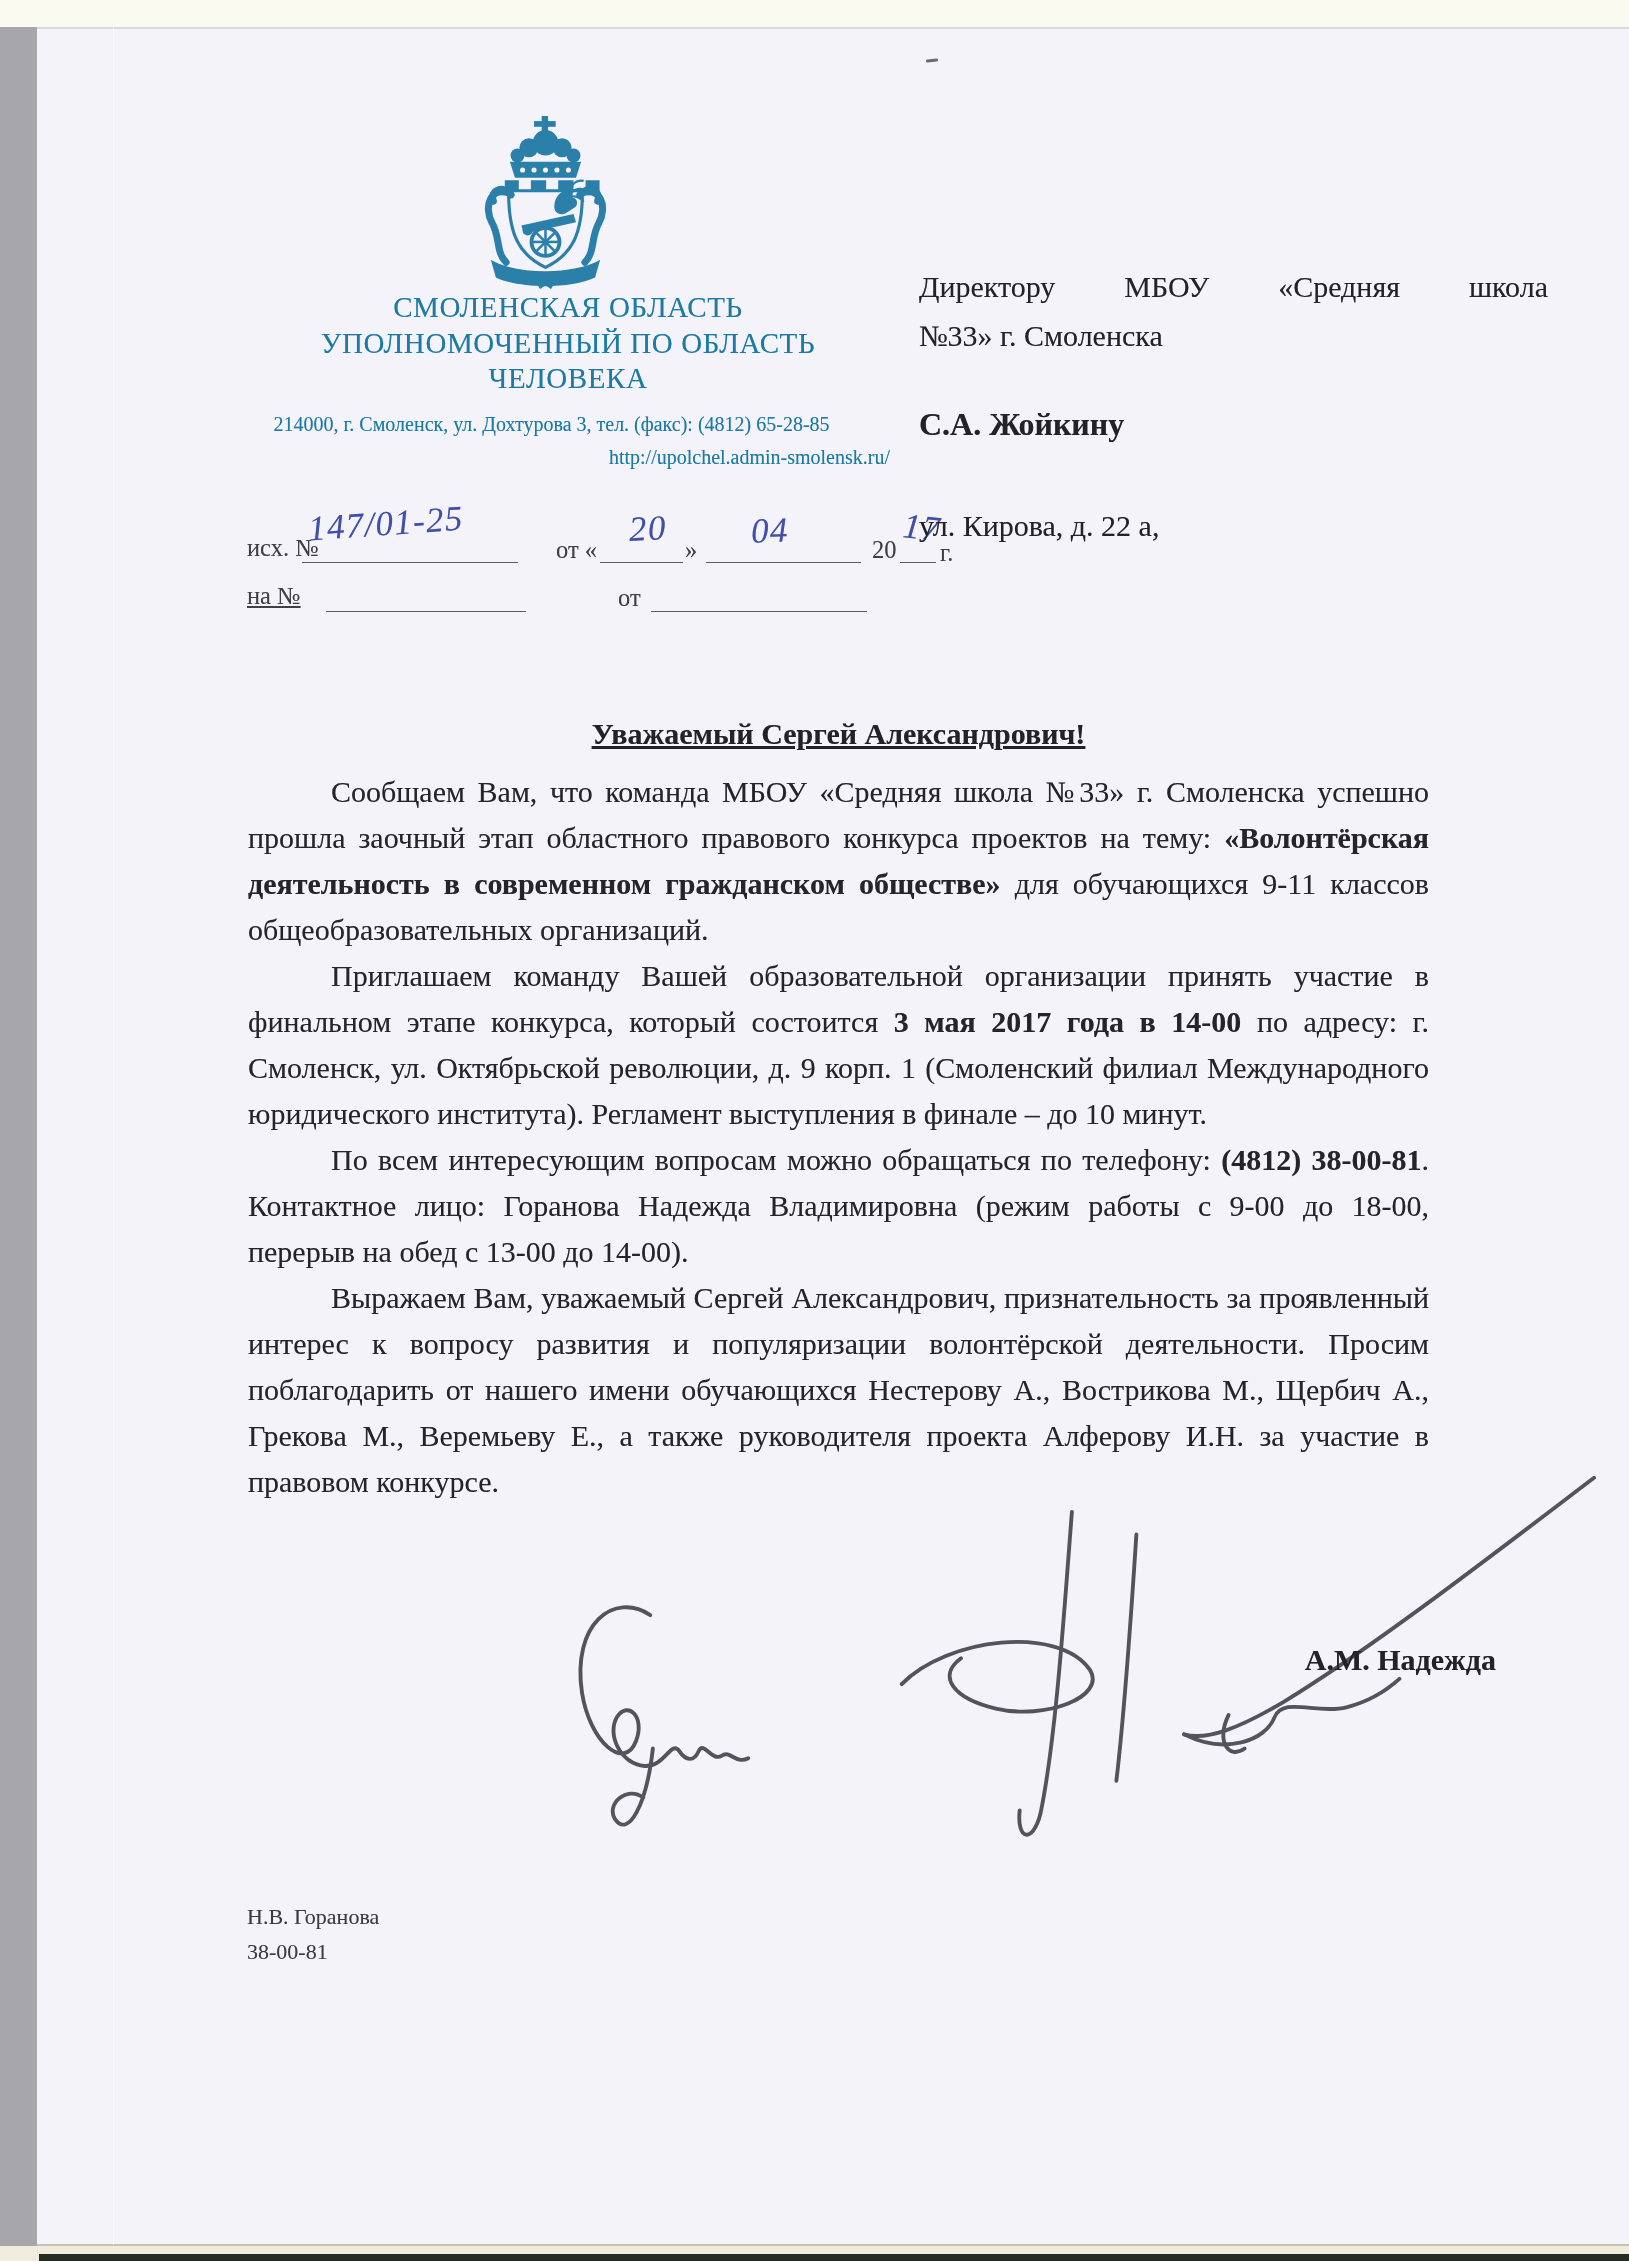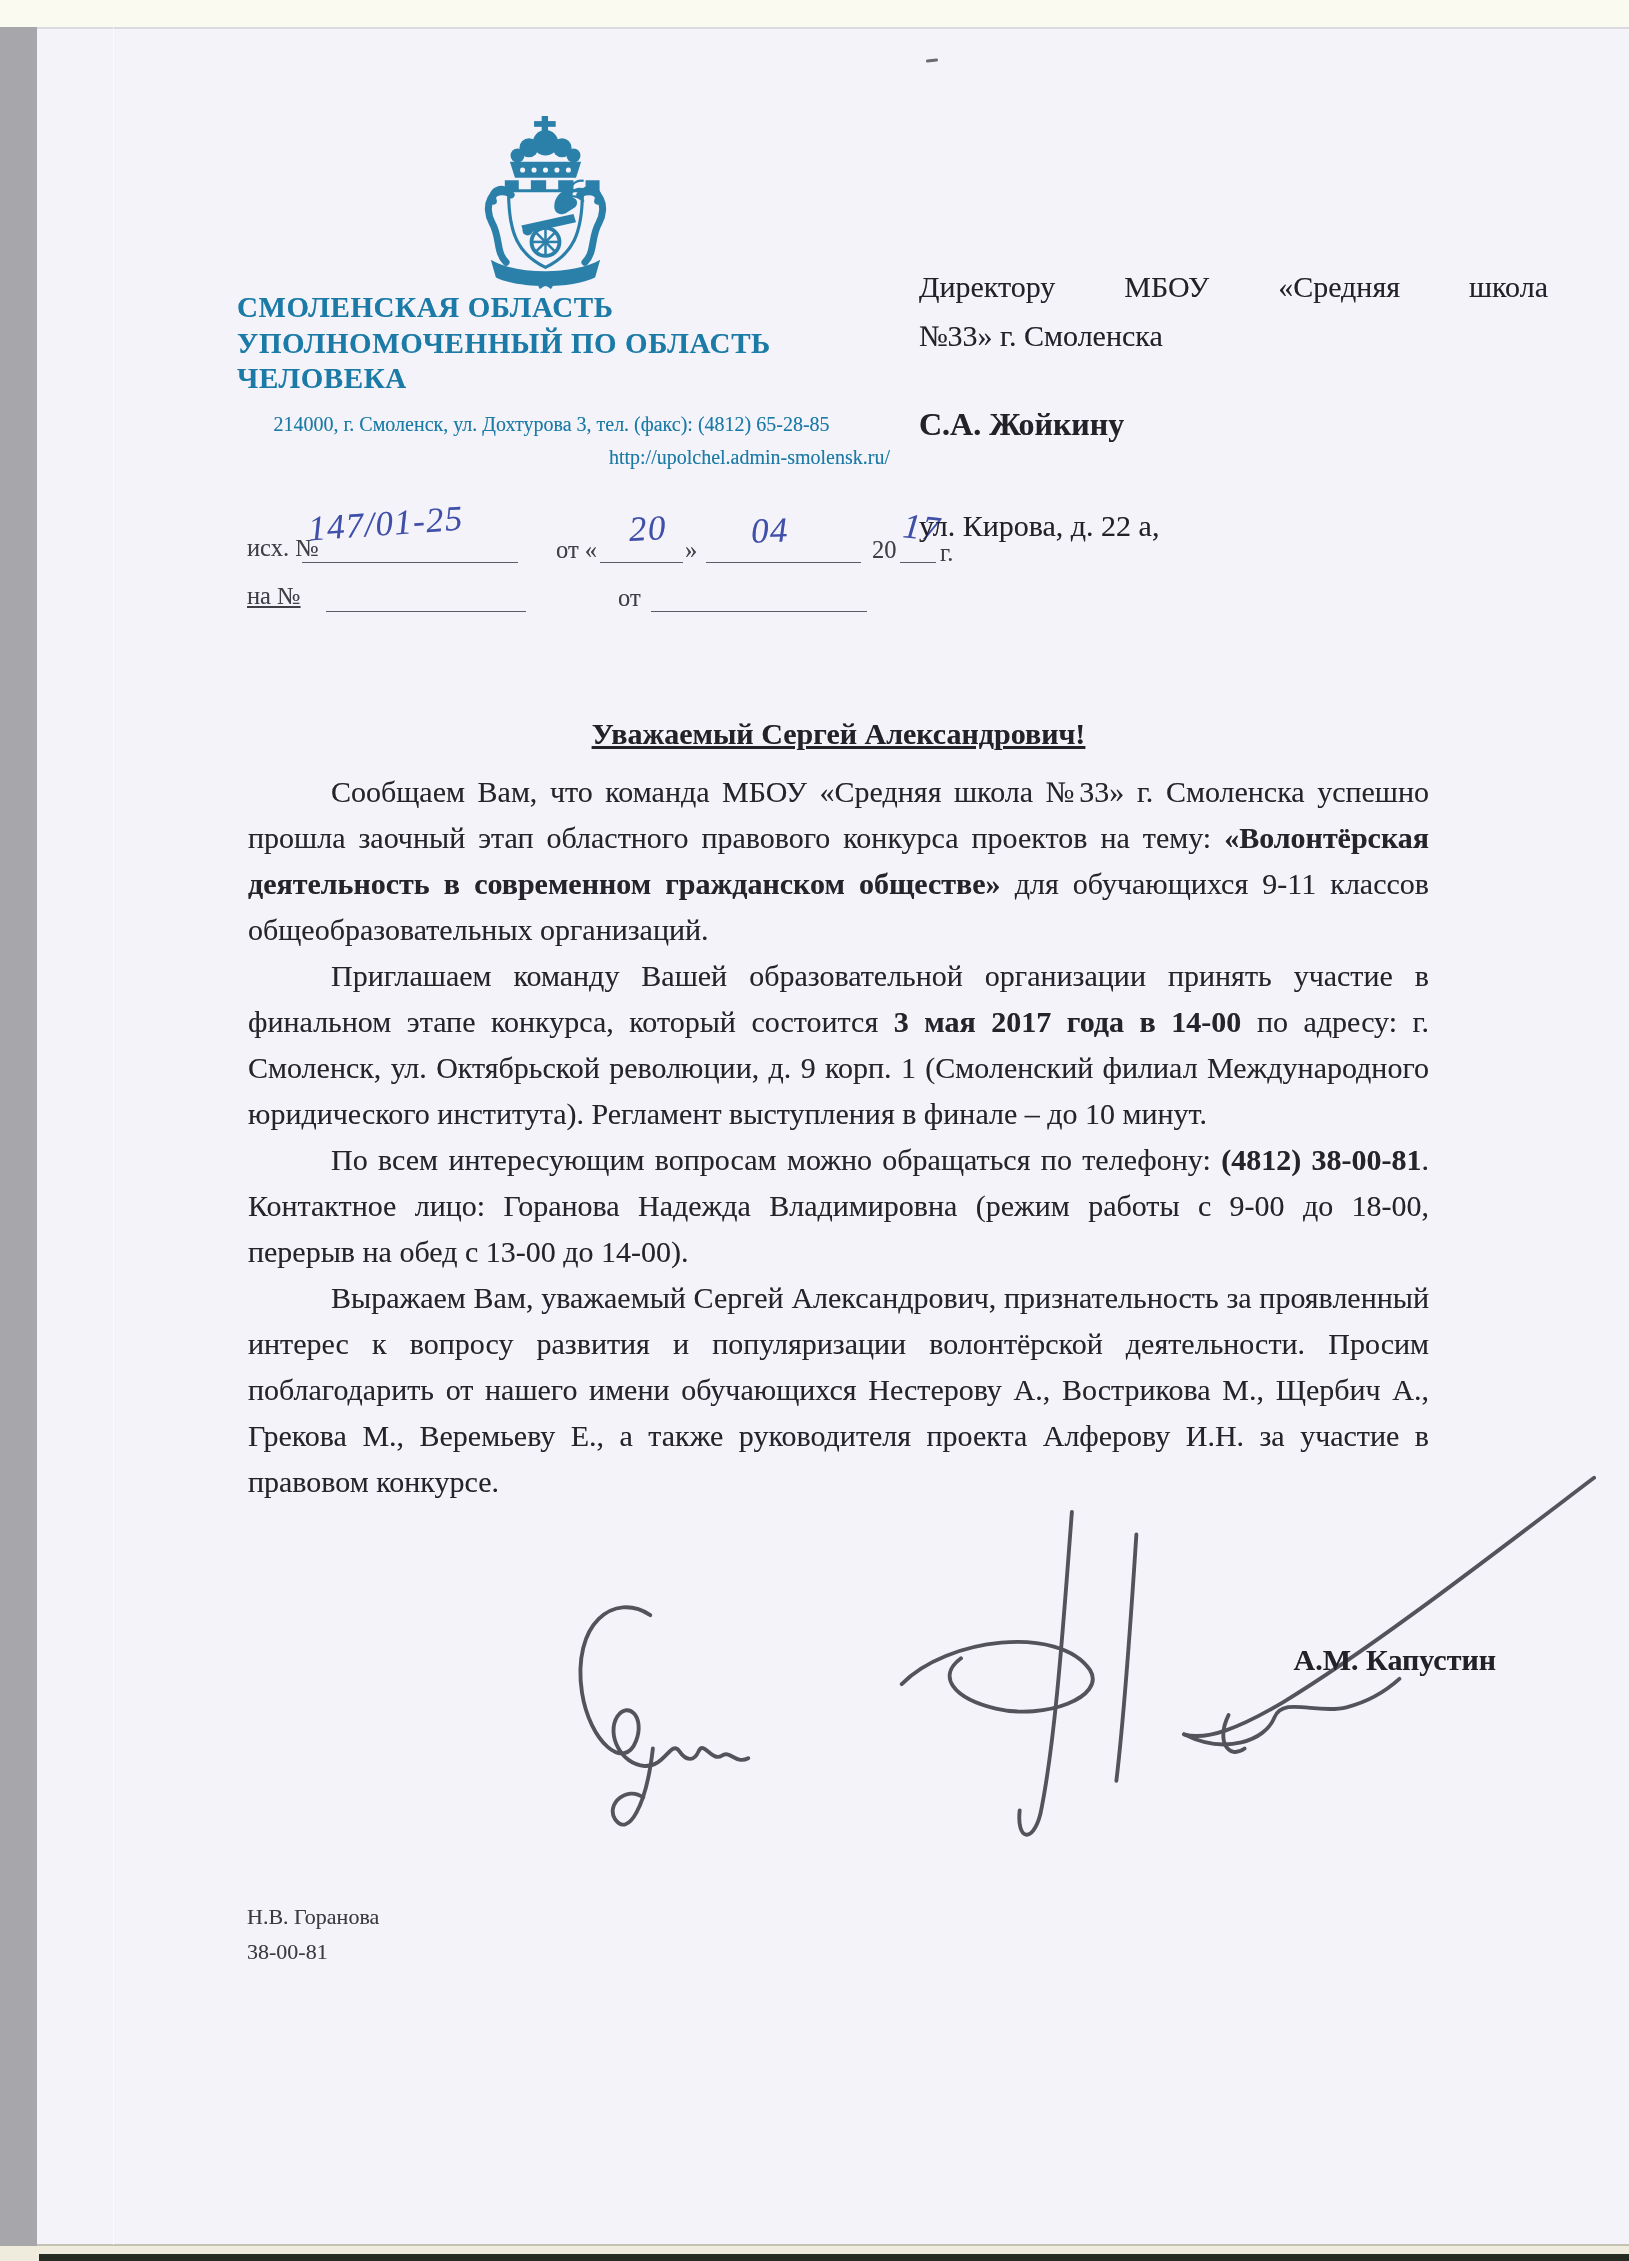--- a/index.html
+++ b/index.html
@@ -17,21 +17,21 @@
   .paper-top-shadow{position:absolute;left:37px;top:27px;width:1593px;height:1.9px;background:#d9d9e0;}
   .strip-bottom{position:absolute;left:0;top:2246px;width:1630px;height:15px;background:#efecdd;}
   .strip-bottom-dark{position:absolute;left:39px;top:2254px;width:1591px;height:7px;background:#272c22;}
   .paper-bottom-shadow{position:absolute;left:37px;top:2244px;width:1593px;height:2.6px;background:#c4c2b4;}
   .fold-line{position:absolute;left:113px;top:27px;width:1.3px;height:2218px;background:rgba(255,255,255,.55);}
   .speck{position:absolute;left:926px;top:59px;width:11.6px;height:3.2px;background:#6a6a70;transform:rotate(-7deg);border-radius:1.3px;}
 
   
   .teal{color:#1b7ba6;text-shadow:0 0 0.6px rgba(27,123,166,.45);}
   .emblem{position:absolute;left:468px;top:116px;width:155px;height:173px;}
-  .lh-line{position:absolute;left:237px;width:638px;text-align:left;font-weight:bold;font-size:29px;letter-spacing:0.6px;}
+  .lh-line{position:absolute;left:249px;width:638px;text-align:center;font-weight:normal;font-size:29px;letter-spacing:0.6px;}
   .lh1{top:291px;} .lh2{top:327px;} .lh3{top:362px;}
   .lh-addr{position:absolute;left:213px;width:677px;top:413px;text-align:center;font-size:20px;}
   .lh-web{position:absolute;left:213px;width:677px;top:446px;text-align:right;font-size:20px;}
   .lh-email{position:absolute;left:213px;width:677px;top:478px;text-align:center;font-size:24px;}
   .lh-email .u{text-decoration:underline;text-underline-offset:4.5px;}
 
   
   .ref{position:absolute;color:#3f3f46;font-size:24.5px;text-shadow:0 0 0.6px rgba(60,60,70,.35);}
   .blank{position:absolute;border-bottom:1.9px solid #5b5b63;height:0;}
   .hw{position:absolute;font-style:italic;color:#4050a8;text-shadow:0 0 0.6px rgba(64,80,168,.4);font-size:35px;letter-spacing:1.3px;white-space:nowrap;}
@@ -170,21 +170,21 @@
       <path d="M1398 2612 C 1468 2540 1642 2520 1690 2590 C 1716 2632 1620 2668 1544 2650 C 1478 2634 1452 2600 1490 2572"></path>
 
       <path d="M1662 2345 C 1650 2500 1637 2700 1613 2814 C 1601 2860 1576 2854 1581 2808"></path>
       <path d="M1762 2380 C 1753 2520 1743 2660 1731 2762"></path>
 
       <path d="M1836 2690 C 1900 2722 1962 2700 1976 2664 C 1990 2630 2042 2660 2088 2648 C 2120 2640 2150 2622 2170 2604"></path>
       <path d="M1905 2660 C 1885 2700 1905 2730 1930 2712"></path>
     </g>
   </svg>
 
-  <div class="sig-name">А.М. Капустин</div>
+  <div class="sig-name">А.М. Надежда</div>
 
   <div class="footer">
     <div>Н.В. Горанова</div>
     <div>38-00-81</div>
   </div>
 
 </div>
 
 
 </body></html>

